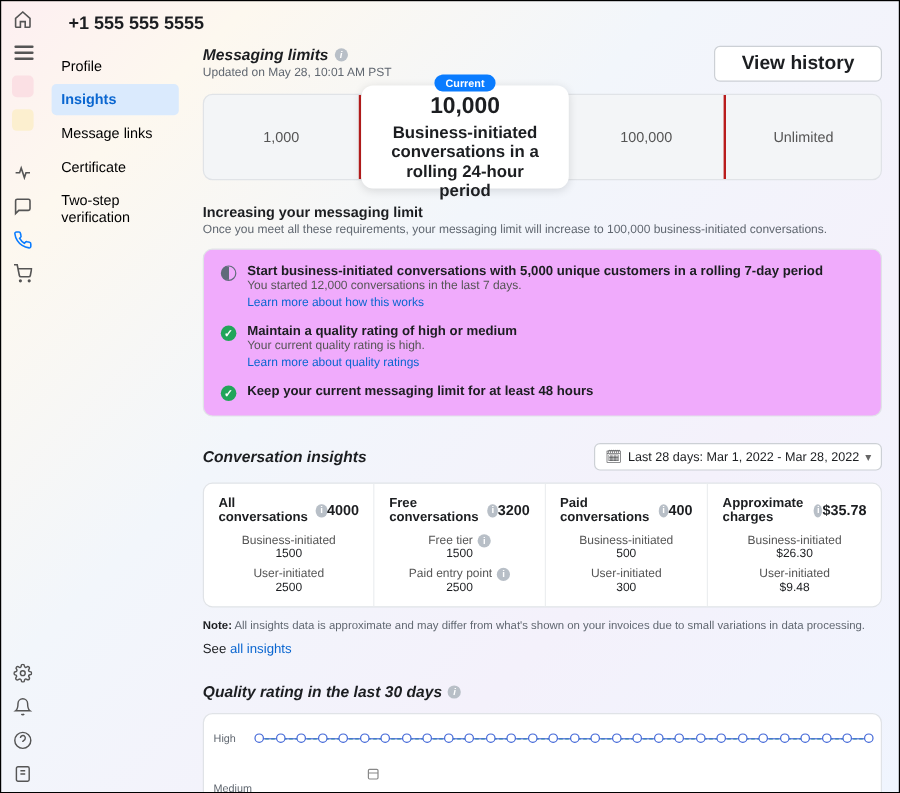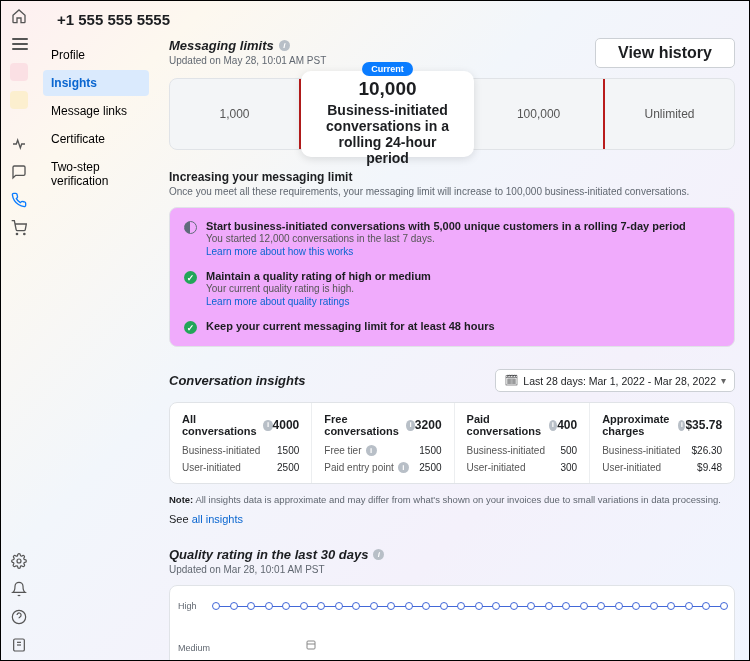--- a/index.html
+++ b/index.html
@@ -114,21 +114,21 @@
   .insights-head{display:flex;align-items:center;justify-content:space-between;margin-top:22px;}
   .insights-grid{
     margin-top:10px;background:#fff;border:1px solid #e0e3e7;border-radius:8px;
     display:grid;grid-template-columns:repeat(4,1fr);
   }
   .ins-col{padding:10px 12px;border-right:1px solid #eceef0;}
   .ins-col:last-child{border-right:none;}
   .ins-top{display:flex;align-items:center;justify-content:space-between;margin-bottom:8px;}
   .ins-top-left{display:flex;align-items:center;gap:5px;font-weight:700;font-size:11px;}
   .ins-top-val{font-weight:700;font-size:12px;}
-  .ins-row{display:flex;align-items:center;justify-content:space-between;font-size:10px;margin-top:6px;}
+  .ins-row{display:flex;align-items:center;justify-content:space-between;font-size:10px;margin-top:6px;flex-direction:column;}
   .ins-row-left{display:flex;align-items:center;gap:4px;color:#555;}
   .note{font-size:9.5px;color:#606770;margin-top:10px;}
   .note b{color:#1c1e21;}
   .see-all{font-size:11px;color:#0a66d0;margin-top:8px;display:inline-block;}
   
   .chart-wrap{margin-top:22px;}
   .chart{
     margin-top:10px;background:#fff;border:1px solid #e0e3e7;border-radius:8px;
     padding:10px 0 10px 0;height:120px;position:relative;
   }
@@ -386,21 +386,20 @@
         </div>
         <div style="margin-top:8px;font-size:11px;">
           <span>See </span><a class="see-all" style="margin-top:0">all insights</a>
         </div>
 
         <div class="chart-wrap">
           <div class="section-title">
             <span>Quality rating in the last 30 days</span>
             <span class="info-dot">i</span>
           </div>
-          <div class="sub">Updated on Mar 28, 10:01 AM PST</div>
           <div class="chart" id="quality-chart">
             <div class="y-label" style="top:20px">High</div>
             <div class="y-label" style="top:62px">Medium</div>
 
             <div class="grid-line line-high"></div>
 
             <div class="series-line"></div>
           <div class="series-point" style="left: 46px;"></div>
               <div class="series-point" style="left: 63.5172px;"></div>
               <div class="series-point" style="left: 81.0345px;"></div>

